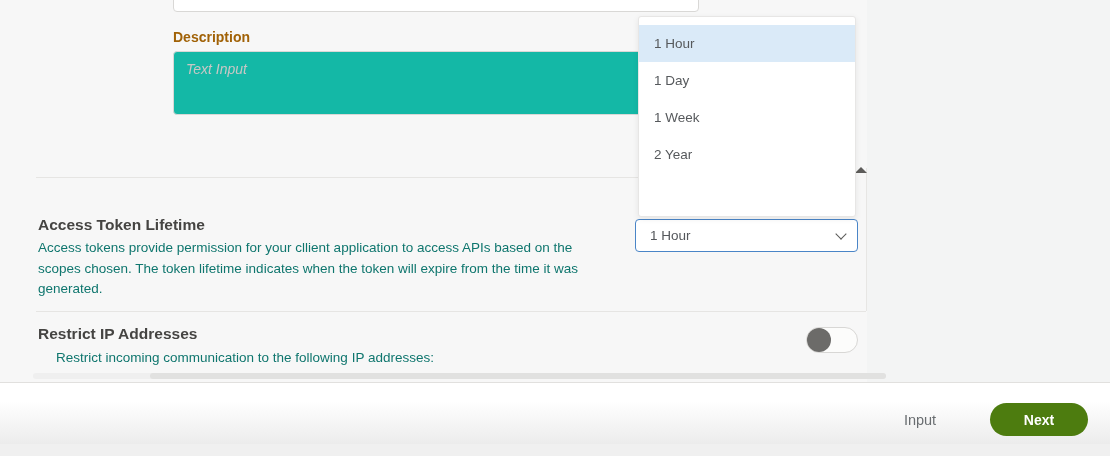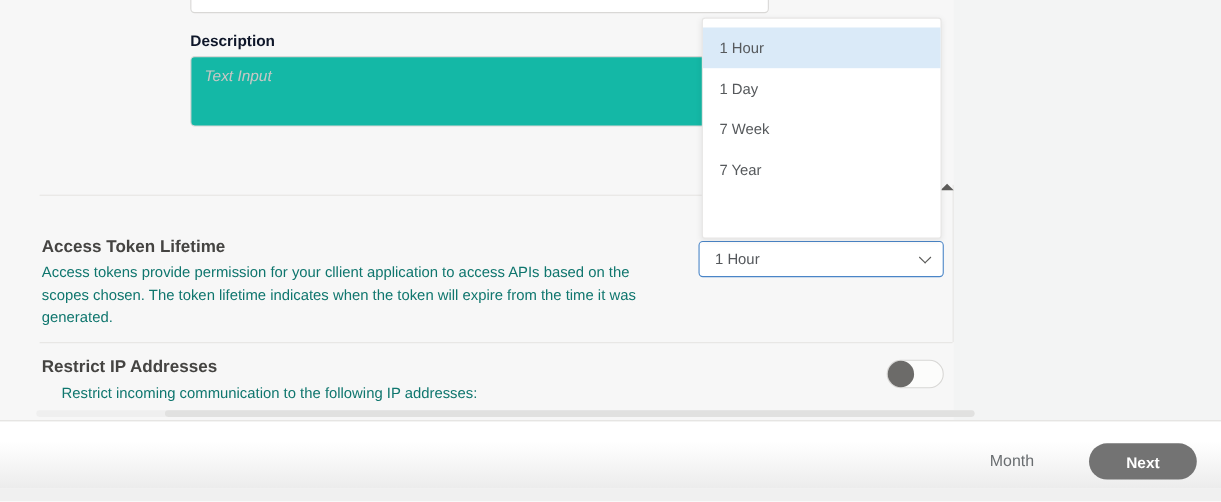--- a/index.html
+++ b/index.html
@@ -12,21 +12,21 @@
   .v-divider { position:absolute; left:866px; top:168px; width:1px; height:143px; background:#e7e6e4; }
 
   .text-input-top {
     position:absolute; left:173px; top:-42px; width:526px; height:54px;
     background:#ffffff; border:1px solid #d9d8d6; border-radius:4px;
     font-family:"Liberation Sans", sans-serif; font-size:14px; color:#3e3e3c; padding:0 12px;
   }
 
   .field-label {
     position:absolute; left:173px; top:29px;
-    font-size:14px; font-weight:bold; color:#0f172a;
+    font-size:14px; font-weight:bold; color:#a16207;
   }
 
   .description-textarea {
     position:absolute; left:173px; top:51px; width:526px; height:64px;
     background:#14b8a6; border:1px solid #d9d8d6; border-radius:4px;
     font-family:"Liberation Sans", sans-serif; font-size:14px; color:#3e3e3c;
     padding:9px 12px; resize:none;
   }
   .description-textarea::placeholder { font-style:italic; color:#c9c7c5; }
 
@@ -88,21 +88,21 @@
     background:linear-gradient(180deg, #ffffff 30%, #ececec 100%);
     border-top:1px solid #e1e0de;
   }
   .cancel-button {
     position:absolute; left:882px; top:403px; width:76px; height:33px;
     background:transparent; border:none; font-family:"Liberation Sans", sans-serif;
     font-size:14.5px; color:#696d70; cursor:pointer;
   }
   .next-button {
     position:absolute; left:990px; top:403px; width:98px; height:33px;
-    background:#737373; border:none; border-radius:17px;
+    background:#4d7c0f; border:none; border-radius:17px;
     font-family:"Liberation Sans", sans-serif; font-size:14px; font-weight:bold; color:#ffffff;
     display:flex; align-items:center; justify-content:center; cursor:pointer;
   }
   .bottom-strip { position:absolute; left:0; top:444px; width:1110px; height:12px; background:#f0f0f0; }
 </style>
 </head>
 <body>
 
 <div class="screen">
 
@@ -113,22 +113,22 @@
 
   <div class="field-label">Description</div>
 
   <textarea class="description-textarea" placeholder="Text Input" style=""></textarea>
 
   <div class="h-divider divider-1"></div>
 
   <div class="dropdown">
     <div class="dropdown-option highlighted">1 Hour</div>
     <div class="dropdown-option">1 Day</div>
-    <div class="dropdown-option">7 Week</div>
-    <div class="dropdown-option">7 Year</div>
+    <div class="dropdown-option">1 Week</div>
+    <div class="dropdown-option">2 Year</div>
   </div>
 
   <div class="scroll-up"></div>
 
   <div class="section-title title-token">Access Token Lifetime</div>
   <div class="section-desc desc-token">Access tokens provide permission for your cllient application to access APIs based on the scopes chosen. The token lifetime indicates when the token will expire from the time it was generated.</div>
 
   <div class="lifetime-select">
     <span class="value">1 Hour</span>
     <span class="chevron-down"></span>
@@ -142,19 +142,19 @@
   <div class="toggle">
     <div class="toggle-knob"></div>
   </div>
 
   <div class="hscroll-track">
     <div class="hscroll-thumb"></div>
   </div>
 
   <div class="footer"></div>
 
-  <button class="cancel-button">Month</button>
+  <button class="cancel-button">Input</button>
 
   <button class="next-button">Next</button>
 
   <div class="bottom-strip"></div>
 
 </div>
 
 </body></html>

